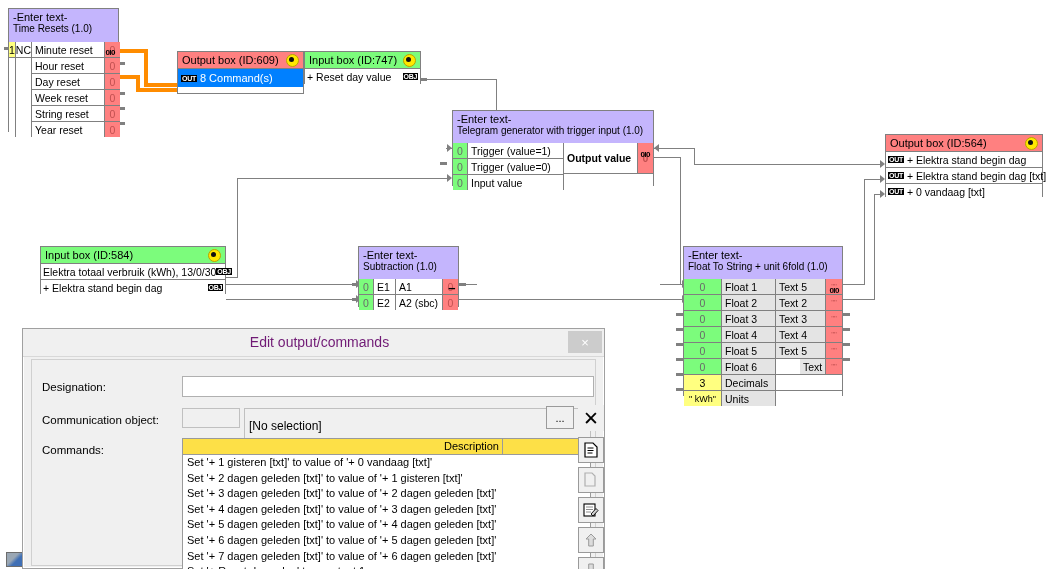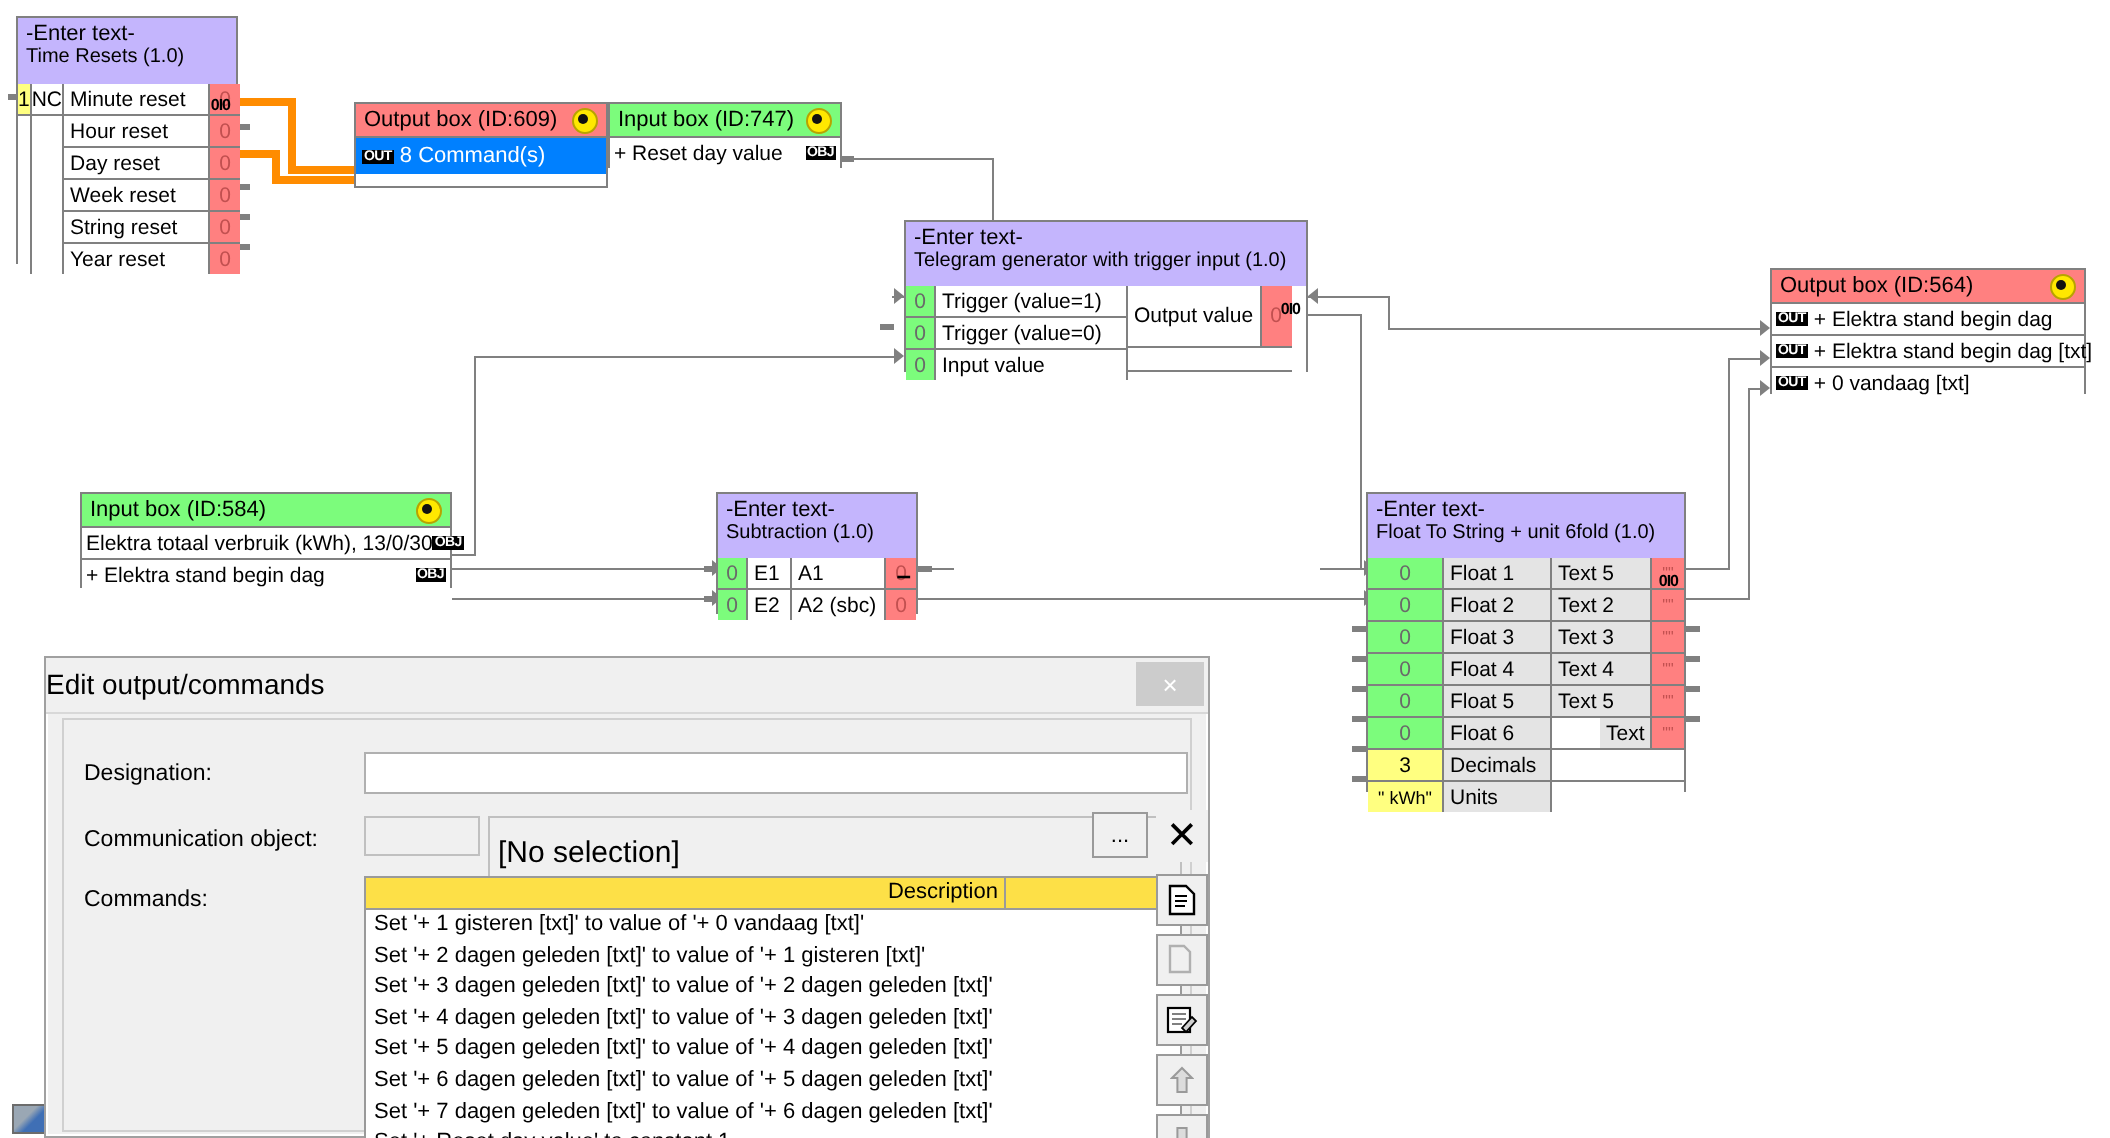--- a/index.html
+++ b/index.html
@@ -57,21 +57,21 @@
   .tag{font-size:7px;font-weight:bold;background:#000;color:#fff;padding:0 1px;margin-right:3px;letter-spacing:-0.3px;}
   .tagr{font-size:7px;font-weight:bold;background:#000;color:#fff;padding:0 1px;margin-left:auto;letter-spacing:-0.3px;}
   .cmdrow{height:18px;border-top:1px solid #808080;display:flex;align-items:center;
      padding:0 3px;font-size:11px;background:#0080FF;color:#fff;}
 
   
   #dlg{position:absolute;left:22px;top:328px;width:583px;height:241px;
        background:#f0f0f0;border:1px solid #a0a0a0;box-sizing:border-box;
        box-shadow:0 0 0 1px #fff inset;}
   #dlg .tbar{height:27px;position:relative;background:#f0f0f0;border-bottom:1px solid #d8d8d8;}
-  #dlg .tbar .ttl{position:absolute;left:0;right:0;top:5px;text-align:left;font-size:14px;color:#000000;}
+  #dlg .tbar .ttl{position:absolute;left:0;right:0;top:5px;text-align:center;font-size:14px;color:#701a75;padding-left:12px;}
   #dlg .closebtn{position:absolute;right:2px;top:2px;width:34px;height:22px;background:#cccccc;
      color:#fff;font-size:13px;display:flex;align-items:center;justify-content:center;}
   #dlg .body{position:absolute;left:8px;top:30px;right:8px;bottom:2px;border:1px solid #d0d0d0;background:#f0f0f0;}
   .fl{position:absolute;font-size:11.5px;color:#000;}
   .tbox{position:absolute;background:#fff;border:1px solid #b0b0b0;box-sizing:border-box;
         font-size:11px;padding:1px 3px;line-height:15px;color:#000;}
   .gbox{position:absolute;background:#f0f0f0;border:1px solid #c0c0c0;box-sizing:border-box;}
   .sqbtn{position:absolute;width:26px;height:26px;background:#f0f0f0;border:1px solid #9a9a9a;
         box-sizing:border-box;display:flex;align-items:center;justify-content:center;}
   .xbtn{position:absolute;width:26px;height:26px;background:#f0f0f0;border:none;
@@ -241,21 +241,21 @@
         </div>
         <div class="row">
           <div class="cell val-g" style="width:15px;">0</div>
           <div class="cell lbl" style="flex:1;border-right:none;">Trigger (value=0)</div>
         </div>
         <div class="row">
           <div class="cell val-g" style="width:15px;">0</div>
           <div class="cell lbl" style="flex:1;border-right:none;">Input value</div>
         </div>
       </div>
-      <div style="flex:1;display:flex;flex-direction:row;">
+      <div style="flex:1;display:flex;flex-direction:column;font-weight:bold;">
         <div style="display:flex;height:30px;border-bottom:1px solid #808080;">
           <div class="cell lbl" style="flex:1;border-right:1px solid #808080;">Output value</div>
           <div class="cell val-r" style="width:15px;border-right:none;">0</div>
         </div>
         <div style="flex:1;background:#fff;"></div>
       </div>
     </div>
   </div>
 
   <div class="iobox" style="left:885px;top:134px;width:158px;height:63px;">
@@ -373,21 +373,21 @@
       <div class="ttl">Edit output/commands</div>
       <div class="closebtn">×</div>
     </div>
     <div class="body">
 
       <div class="fl" style="left:10px;top:21px;">Designation:</div>
       <input class="tbox" style="left: 150px; top: 16px; width: 412px; height: 21px;" value="">
 
       <div class="fl" style="left:10px;top:54px;">Communication object:</div>
       <input class="gbox tbox" style="left: 150px; top: 48px; width: 58px; height: 20px; background: rgb(240, 240, 240);" value="">
-      <div class="gbox" style="left:212px;top:48px;width:347px;height:36px;display:flex;align-items:center;padding-left:4px;font-size:15px;">[No selection]</div>
+      <div class="gbox" style="left:212px;top:48px;width:347px;height:36px;display:flex;align-items:center;padding-left:4px;font-size:12px;">[No selection]</div>
 
       <div class="sqbtn" style="left:514px;top:46px;width:28px;height:23px;">...</div>
       <div class="xbtn" style="left:546px;top:45px;width:26px;height:26px;">✕</div>
 
       <div class="fl" style="left:10px;top:84px;">Commands:</div>
 
       <div style="position:absolute;left:150px;top:78px;width:409px;height:158px;">
         <div id="cmdlist">
           <div class="listhdr">
             <div style="width:320px;">Description</div>

